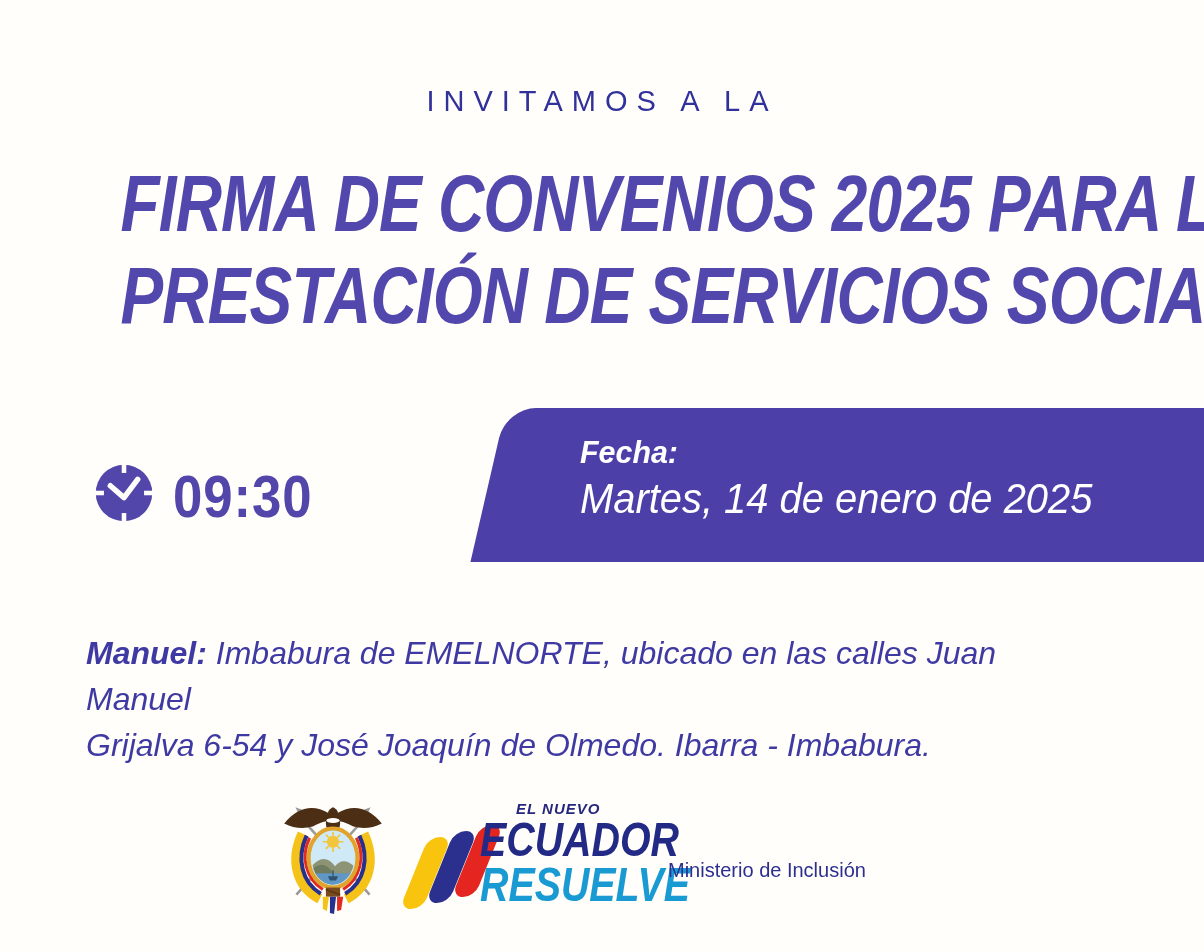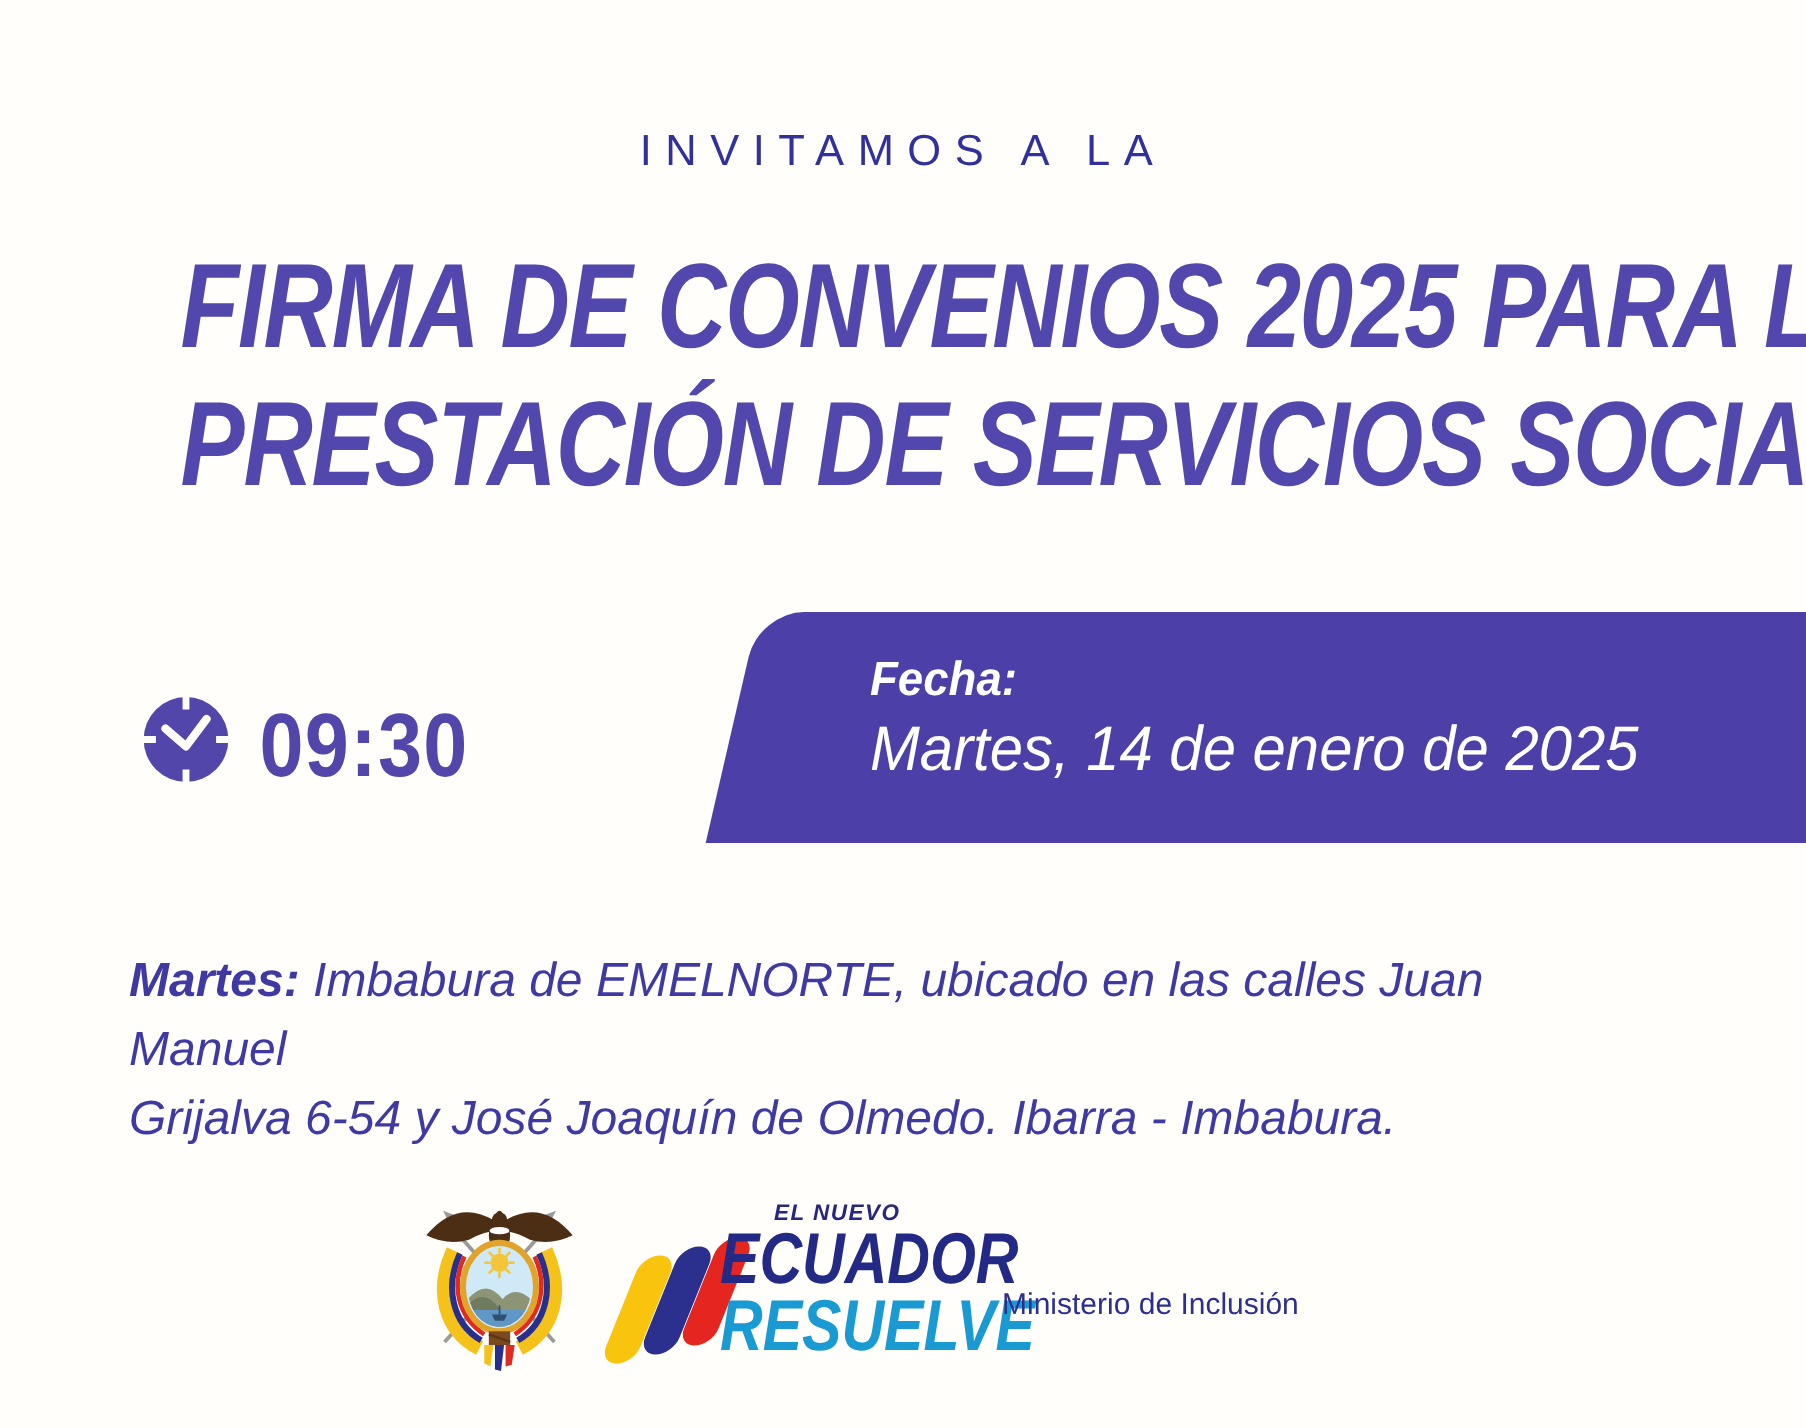--- a/index.html
+++ b/index.html
@@ -86,21 +86,21 @@
   <div class="time-value">09:30</div>
 </div>
 
 <div class="banner"></div>
 <div class="banner-text">
   <div class="banner-label">Fecha:</div>
   <div class="banner-value">Martes, 14 de enero de 2025</div>
 </div>
 
 <div class="location">
-  <div><b>Martes:</b>&nbsp;<span>Imbabura de EMELNORTE, ubicado en las calles Juan Manuel</span></div>
+  <div><b>Manuel:</b>&nbsp;<span>Imbabura de EMELNORTE, ubicado en las calles Juan Manuel</span></div>
   <div>Grijalva 6-54 y José Joaquín de Olmedo. Ibarra - Imbabura.</div>
 </div>
 
 <svg class="coat" viewBox="0 0 120 120">
 
   <g stroke="#9a9a9a" stroke-width="2.5">
     <line x1="24" y1="100" x2="92" y2="24"></line>
     <line x1="96" y1="100" x2="28" y2="24"></line>
   </g>
   <g fill="#9a9a9a">

